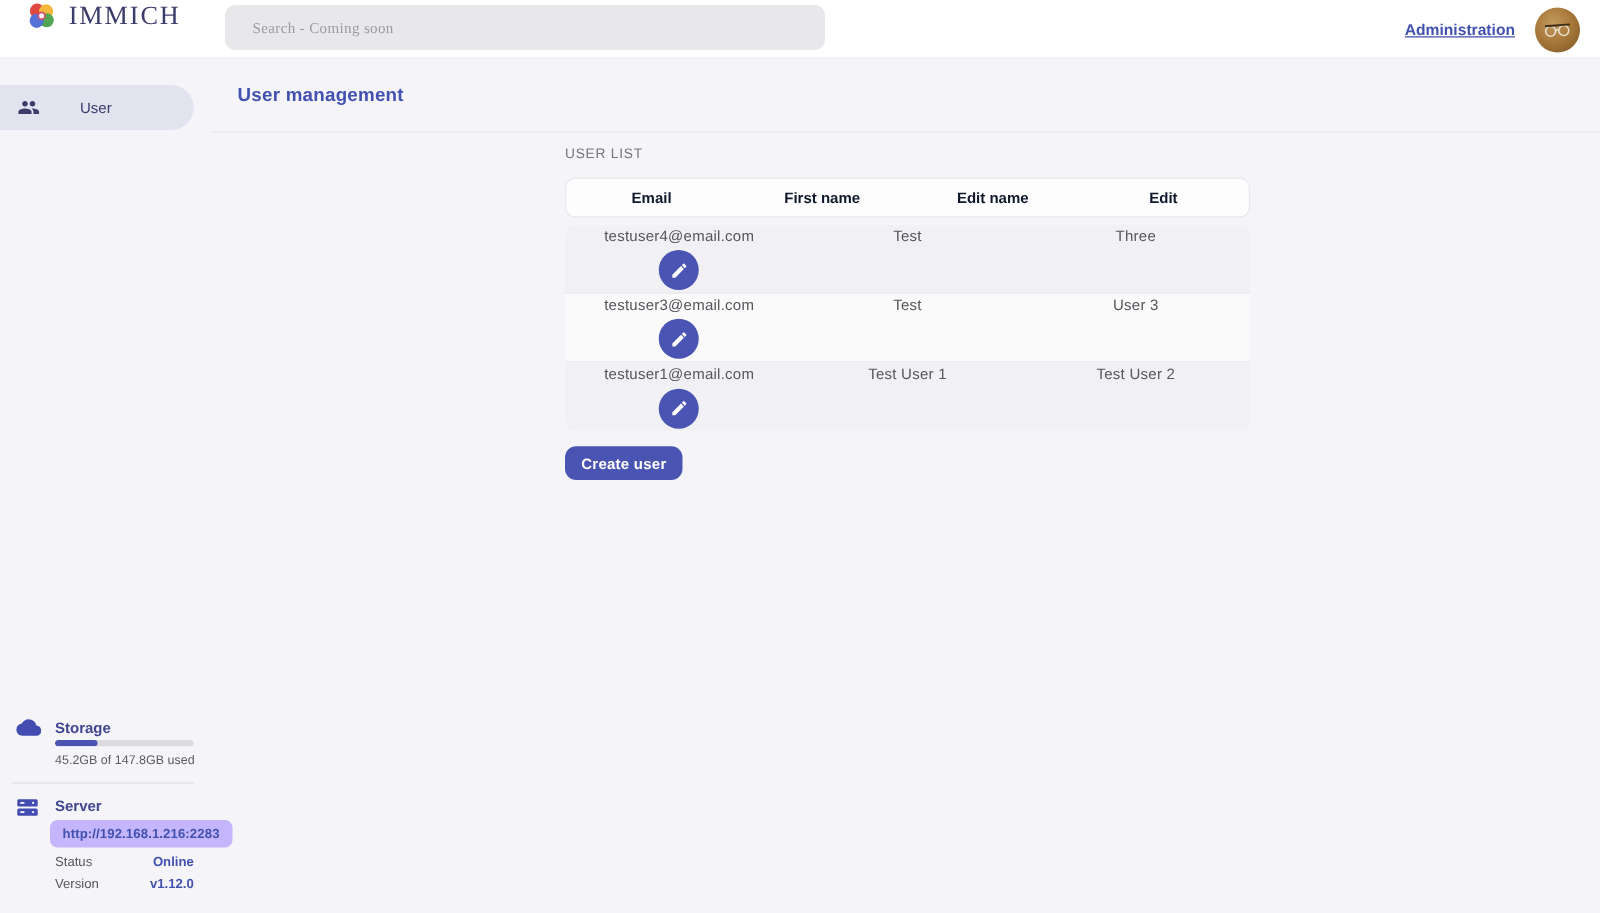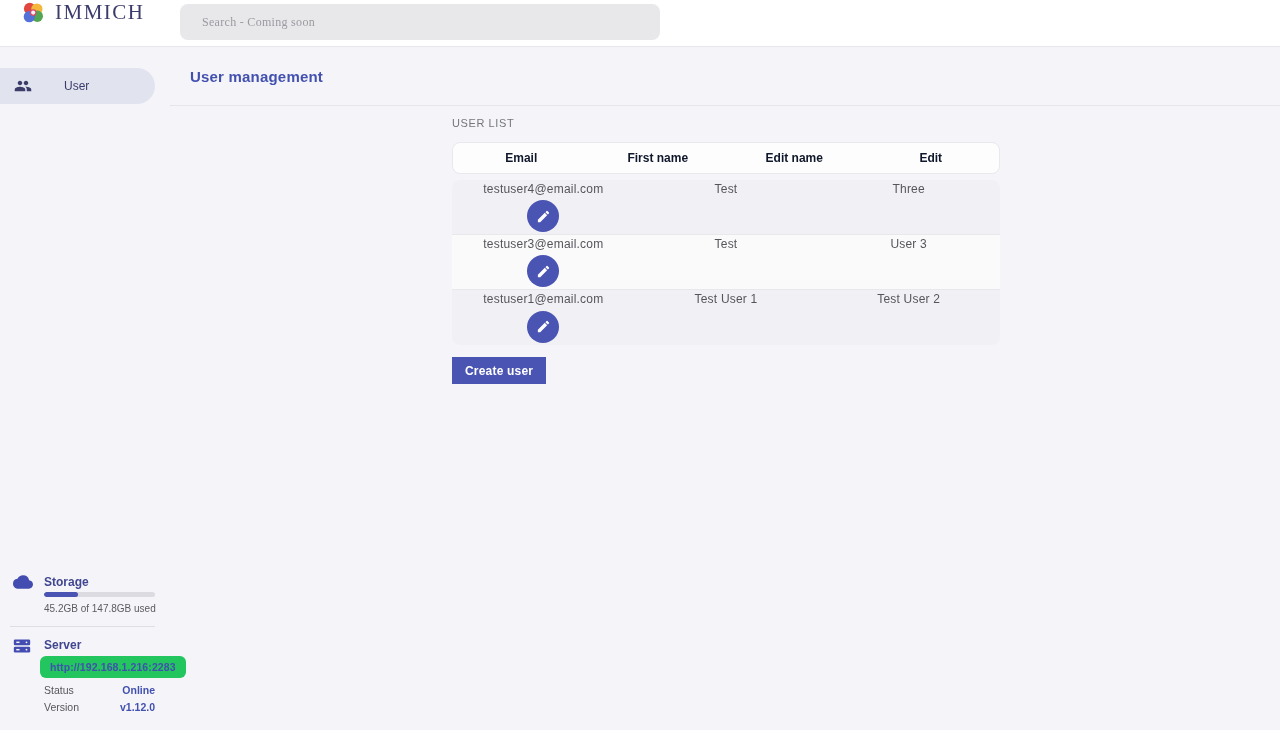--- a/index.html
+++ b/index.html
@@ -83,36 +83,36 @@
   .trow:not(:last-child) { border-bottom: 1px solid #e7e7ec; }
   .td { text-align: center; font-size: 12px; color: #55555b; letter-spacing: .2px; }
   .td-action { display: flex; justify-content: center; }
   .edit-btn {
     width: 32px; height: 32px; border-radius: 50%; border: none; cursor: pointer;
     background: #4a54b2; display: flex; align-items: center; justify-content: center;
   }
   .create-btn {
     margin-top: 12px; height: 27px; padding: 4px 13px; border: none; cursor: pointer;
     background: #4a54b2; color: #ffffff; font-size: 12px; font-weight: 700;
-    border-radius: 0; font-family: "Liberation Sans", sans-serif; letter-spacing: .2px;
+    border-radius: 9px; font-family: "Liberation Sans", sans-serif; letter-spacing: .2px;
   }
 
   
   .abs { position: absolute; }
   .side-title { font-size: 12px; font-weight: 700; color: #414690; }
   .progress-track {
     left: 44px; top: 592px; width: 111px; height: 5px;
     background: #dbdbe1; border-radius: 3px; overflow: hidden;
   }
   .progress-fill { height: 100%; background: #4a54b2; border-radius: 3px; }
   .usage-text { left: 44px; top: 603px; font-size: 10px; color: #5b5b60; }
   .side-divider { left: 10px; top: 626px; width: 145px; height: 1px; background: #dedee4; }
   .url-pill {
     left: 40px; top: 656px; height: 22px; padding: 0 10px;
-    background: #22c55e; border-radius: 6px;
+    background: #c4b5fd; border-radius: 6px;
     display: inline-flex; align-items: center;
     font-size: 10.5px; font-weight: 700; color: #4250af; letter-spacing: .1px;
   }
   .kv-row {
     left: 44px; width: 111px; display: flex; justify-content: space-between; align-items: flex-end;
   }
   .kv-label { font-size: 10.5px; color: #55555b; }
   .kv-value { font-size: 10.5px; font-weight: 700; color: #4250af; }
 </style>
 </head>
@@ -128,20 +128,31 @@
         <circle cx="8.6" cy="15.4" r="5.2" fill="#5471d7"></circle>
         <circle cx="12.2" cy="11.6" r="3.1" fill="#d94a6a"></circle>
         <circle cx="12.2" cy="11.6" r="1.9" fill="#f3f3f5"></circle>
       </svg>
     </span>
     <span class="logo-text">IMMICH</span>
   </div>
 
   <input class="search-bar" type="text" placeholder="Search - Coming soon" style="">
 
+  <div class="header-right">
+    <a class="admin-link">Administration</a>
+    <div class="avatar">
+      <svg width="24" height="14" viewBox="0 0 24 14">
+        <circle cx="6.5" cy="8" r="4" fill="none" stroke="#e8e0cf" stroke-width="1.3"></circle>
+        <circle cx="17" cy="7.4" r="4" fill="none" stroke="#e8e0cf" stroke-width="1.3"></circle>
+        <path d="M10.5 7.6 Q11.8 6.4 13 7" fill="none" stroke="#e8e0cf" stroke-width="1.2"></path>
+        <path d="M2 4 L22 2.5" stroke="#3b2c16" stroke-width="1.6"></path>
+      </svg>
+    </div>
+  </div>
 </div>
 
 <div class="sidebar-item">
   <span class="icon">
     <svg width="18" height="18" viewBox="0 0 24 24" fill="#3c3c6b">
       <path d="M16 11c1.66 0 2.99-1.34 2.99-3S17.66 5 16 5s-3 1.34-3 3 1.34 3 3 3zm-8 0c1.66 0 2.99-1.34 2.99-3S9.66 5 8 5 5 6.34 5 8s1.34 3 3 3zm0 2c-2.33 0-7 1.17-7 3.5V19h14v-2.5c0-2.33-4.67-3.5-7-3.5zm8 0c-.29 0-.62.02-.97.05 1.16.84 1.97 1.97 1.97 3.45V19h6v-2.5c0-2.33-4.67-3.5-7-3.5z"></path>
     </svg>
   </span>
   <span class="label">User</span>
 </div>

